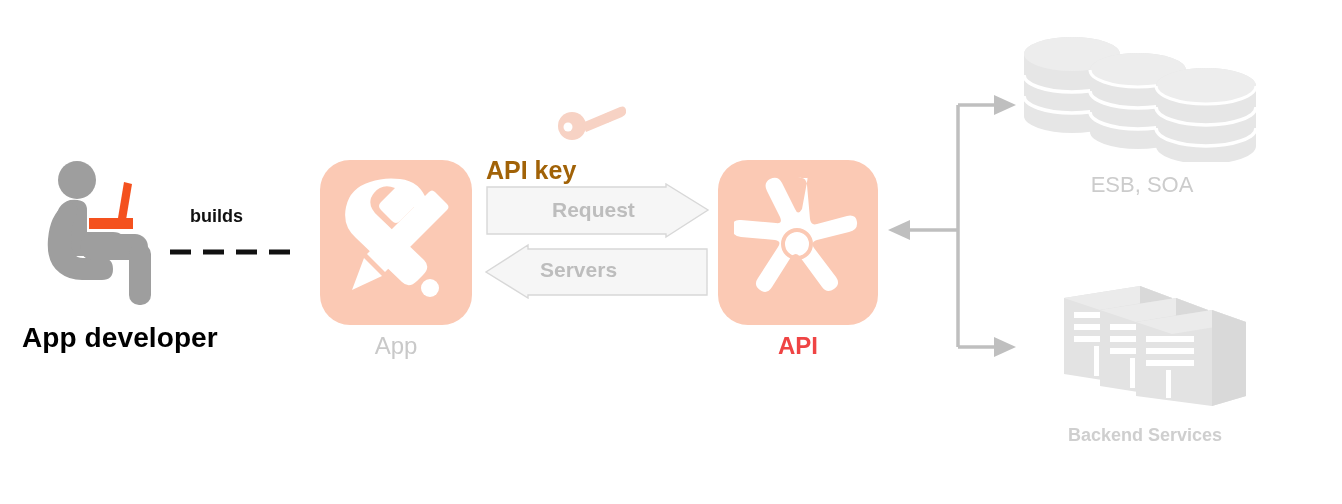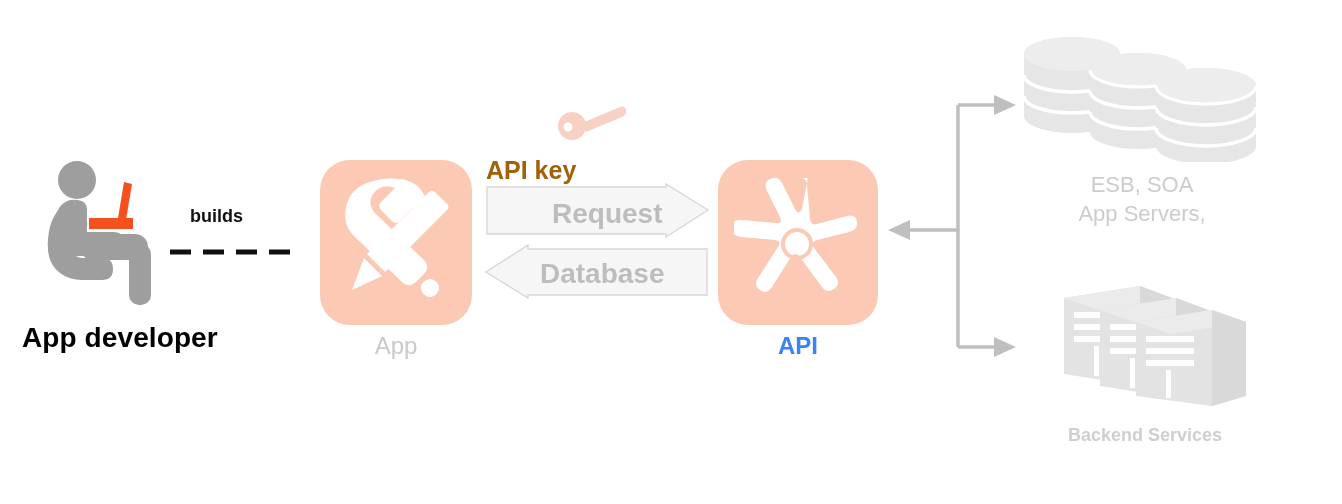--- a/index.html
+++ b/index.html
@@ -66,21 +66,21 @@
     font-size: 25px;
     font-weight: bold;
     color: #a16207;
   }
 
   
   #request-arrow { left: 486px; top: 183px; width: 224px; height: 56px; }
   #response-arrow { left: 484px; top: 243px; width: 224px; height: 56px; }
   .flow-text {
     position: absolute;
-    font-size: 28px;
+    font-size: 21px;
     font-weight: bold;
     color: #bdbdbd;
     white-space: nowrap;
   }
   #request-text { left: 552px; top: 198px; }
   #response-text { left: 540px; top: 258px; }
 
   
   #api-tile {
     left: 718px; top: 160px;
@@ -88,21 +88,21 @@
     background: #fbc9b4;
     border-radius: 30px;
   }
   #api-icon { left: 16px; top: 14px; width: 130px; height: 138px; }
   #api-label {
     left: 718px; top: 332px;
     width: 160px;
     text-align: center;
     font-size: 24px;
     font-weight: bold;
-    color: #3b82f6;
+    color: #ef4444;
   }
 
   
   #backend-connector { left: 886px; top: 92px; width: 130px; height: 268px; }
 
   
   #database-icon { left: 1022px; top: 34px; width: 240px; height: 128px; }
   #backend-top-label {
     left: 1010px; top: 170px;
     width: 264px;
@@ -188,21 +188,21 @@
       <polygon points="1,4 180,4 180,1 222,27 180,54 180,51 1,51" fill="#f6f6f6" stroke="#d8d8d8" stroke-width="1.4"></polygon>
     </svg>
   </div>
   <div class="flow-text" id="request-text">Request</div>
 
   <div class="abs" id="response-arrow">
     <svg width="224" height="56" viewBox="0 0 224 56">
       <polygon points="223,6 44,6 44,2 2,29 44,55 44,52 223,52" fill="#f6f6f6" stroke="#d8d8d8" stroke-width="1.4"></polygon>
     </svg>
   </div>
-  <div class="flow-text" id="response-text">Database</div>
+  <div class="flow-text" id="response-text">Servers</div>
 
   <div class="abs" id="api-tile">
     <svg class="abs" id="api-icon" width="130" height="138" viewBox="0 0 130 138">
       <path d="M64 4
                q8 -2 9 7 l3 34 q1 7 7 5 l30 -8 q9 -2 10 6 q1 8 -8 10 l-32 8 q-7 2 -3 8
                l22 29 q5 7 -2 12 q-7 5 -12 -2 l-22 -30 q-4 -6 -9 0 l-19 30 q-5 8 -12 3
                q-7 -5 -2 -12 l20 -31 q4 -6 -3 -7 l-34 -3 q-9 -1 -9 -9 q0 -9 9 -8 l35 3
                q7 1 4 -6 l-13 -26 q-4 -8 3 -12 q8 -4 12 4 l13 26 q3 7 7 0 l5 -27 q1 -5 0 -4 z" fill="#ffffff"></path>
       <circle cx="63" cy="70" r="14" fill="none" stroke="#fbc9b4" stroke-width="4"></circle>
     </svg>
@@ -253,21 +253,20 @@
           <ellipse cx="184" cy="52" rx="50" ry="18" fill="#ededed"></ellipse>
           <path d="M134 52 a50 18 0 0 0 100 0" fill="none" stroke="#ffffff" stroke-width="3"></path>
           <path d="M134 73 a50 18 0 0 0 100 0" fill="none" stroke="#ffffff" stroke-width="3.5"></path>
           <path d="M134 94 a50 18 0 0 0 100 0" fill="none" stroke="#ffffff" stroke-width="3.5"></path>
         </g>
       </g>
     </svg>
   </div>
   <div class="abs" id="backend-top-label">
     <div>ESB, SOA</div>
-    <div>App Servers,</div>
   </div>
 
   <div class="abs" id="server-icon">
     <svg width="240" height="124" viewBox="0 0 240 124">
 
       <g>
         <polygon points="42,16 118,4 150,16 150,92 118,104 42,92" fill="#e3e3e3"></polygon>
         <polygon points="42,16 118,4 150,16 78,28" fill="#ebebeb"></polygon>
         <polygon points="118,4 150,16 150,92 118,104" fill="#d9d9d9"></polygon>
         <g fill="#ffffff">

